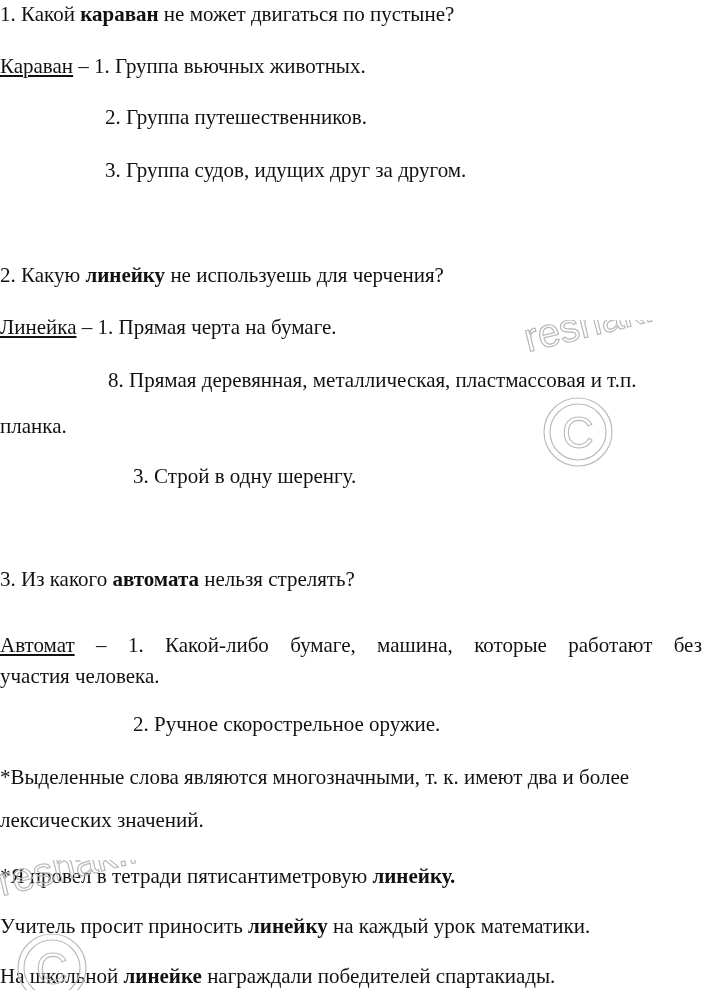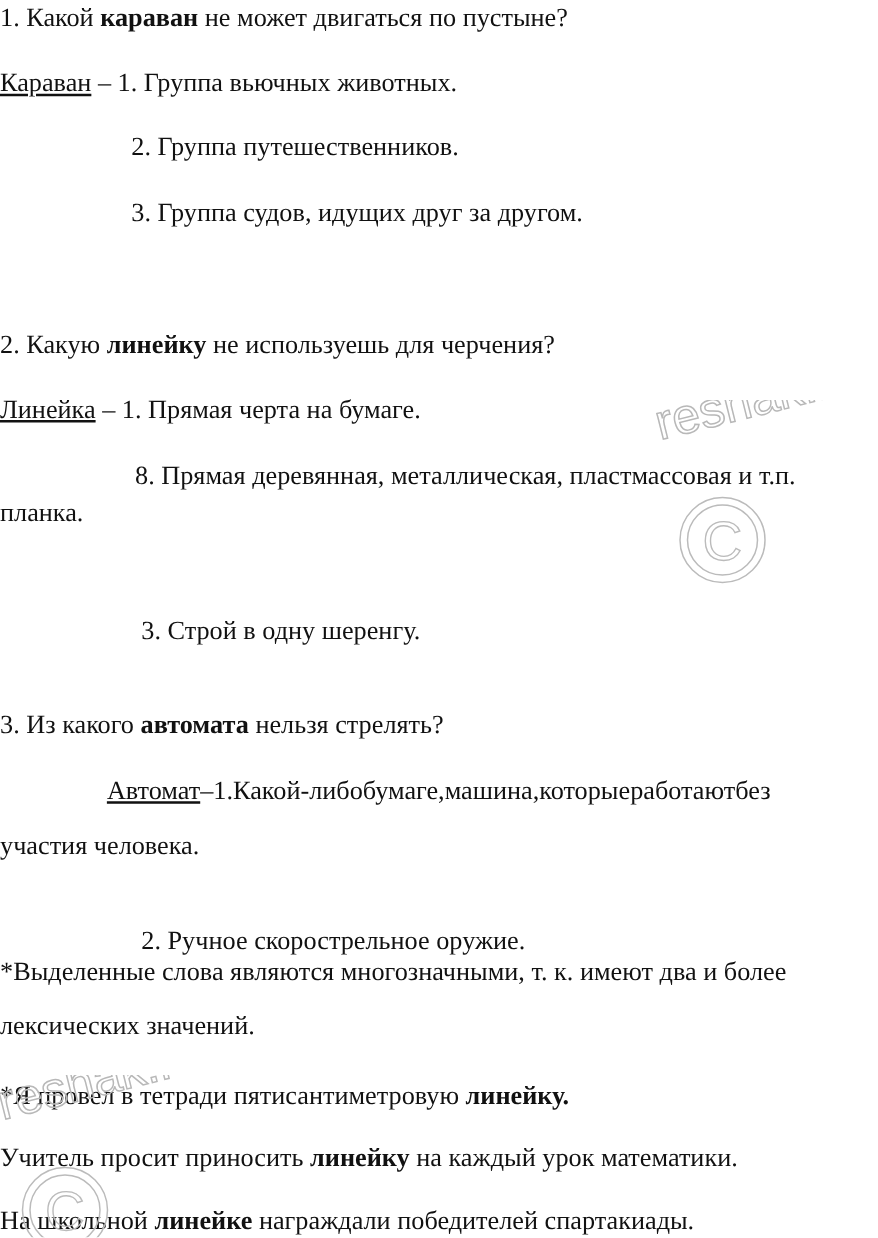--- a/index.html
+++ b/index.html
@@ -3,23 +3,23 @@
   <meta charset="utf-8">
   <style>
     html, body { margin: 0; padding: 0; background: #ffffff; }
     body {
       width: 702px; height: 990px; position: relative; overflow: hidden;
       font-family: "Liberation Serif", "DejaVu Serif", serif;
       font-size: 21px; color: #111111;
     }
     .line { position: absolute; left: 0; white-space: nowrap; line-height: 24px; }
     .ind1 { left: 105px; }
-    .ind2 { left: 113px; margin-top: 28px; }
+    .ind2 { left: 133px; }
     .ind3 { left: 108px; }
-    .justify { width: 702px; display: flex; justify-content: center; }
+    .justify { width: 702px; display: flex; justify-content: space-between; margin-top: 13px; }
     b { font-weight: bold; }
     u { text-decoration: underline; text-underline-offset: 2px; }
     .wm { position: absolute; pointer-events: none; }
     .wm text { font-family: "Liberation Sans", "DejaVu Sans", sans-serif; }
   </style>
 </head>
 <body>
 
 <div class="line" style="top:2px">
   <span>1. </span><span>Какой </span><b>караван</b><span> не может двигаться по пустыне?</span>
@@ -30,21 +30,21 @@
 <div class="line ind1" style="top:105px">2. Группа путешественников.</div>
 <div class="line ind1" style="top:158px">3. Группа судов, идущих друг за другом.</div>
 
 <div class="line" style="top:263px">
   <span>2. </span><span>Какую </span><b>линейку</b><span> не используешь для черчения?</span>
 </div>
 <div class="line" style="top:315px">
   <u>Линейка</u><span> – </span><span>1. Прямая черта на бумаге.</span>
 </div>
 <div class="line ind3" style="top:368px">8. Прямая деревянная, металлическая, пластмассовая и т.п.</div>
-<div class="line" style="top:398px">планка.</div>
+<div class="line" style="top:414px">планка.</div>
 <div class="line ind2" style="top:464px">3. Строй в одну шеренгу.</div>
 
 <div class="line" style="top:567px">
   <span>3. </span><span>Из какого </span><b>автомата</b><span> нельзя стрелять?</span>
 </div>
 <div class="line justify" style="top:620px">
   <u>Автомат</u>
   <span>–</span>
   <span>1.</span>
   <span>Какой-либо</span>

